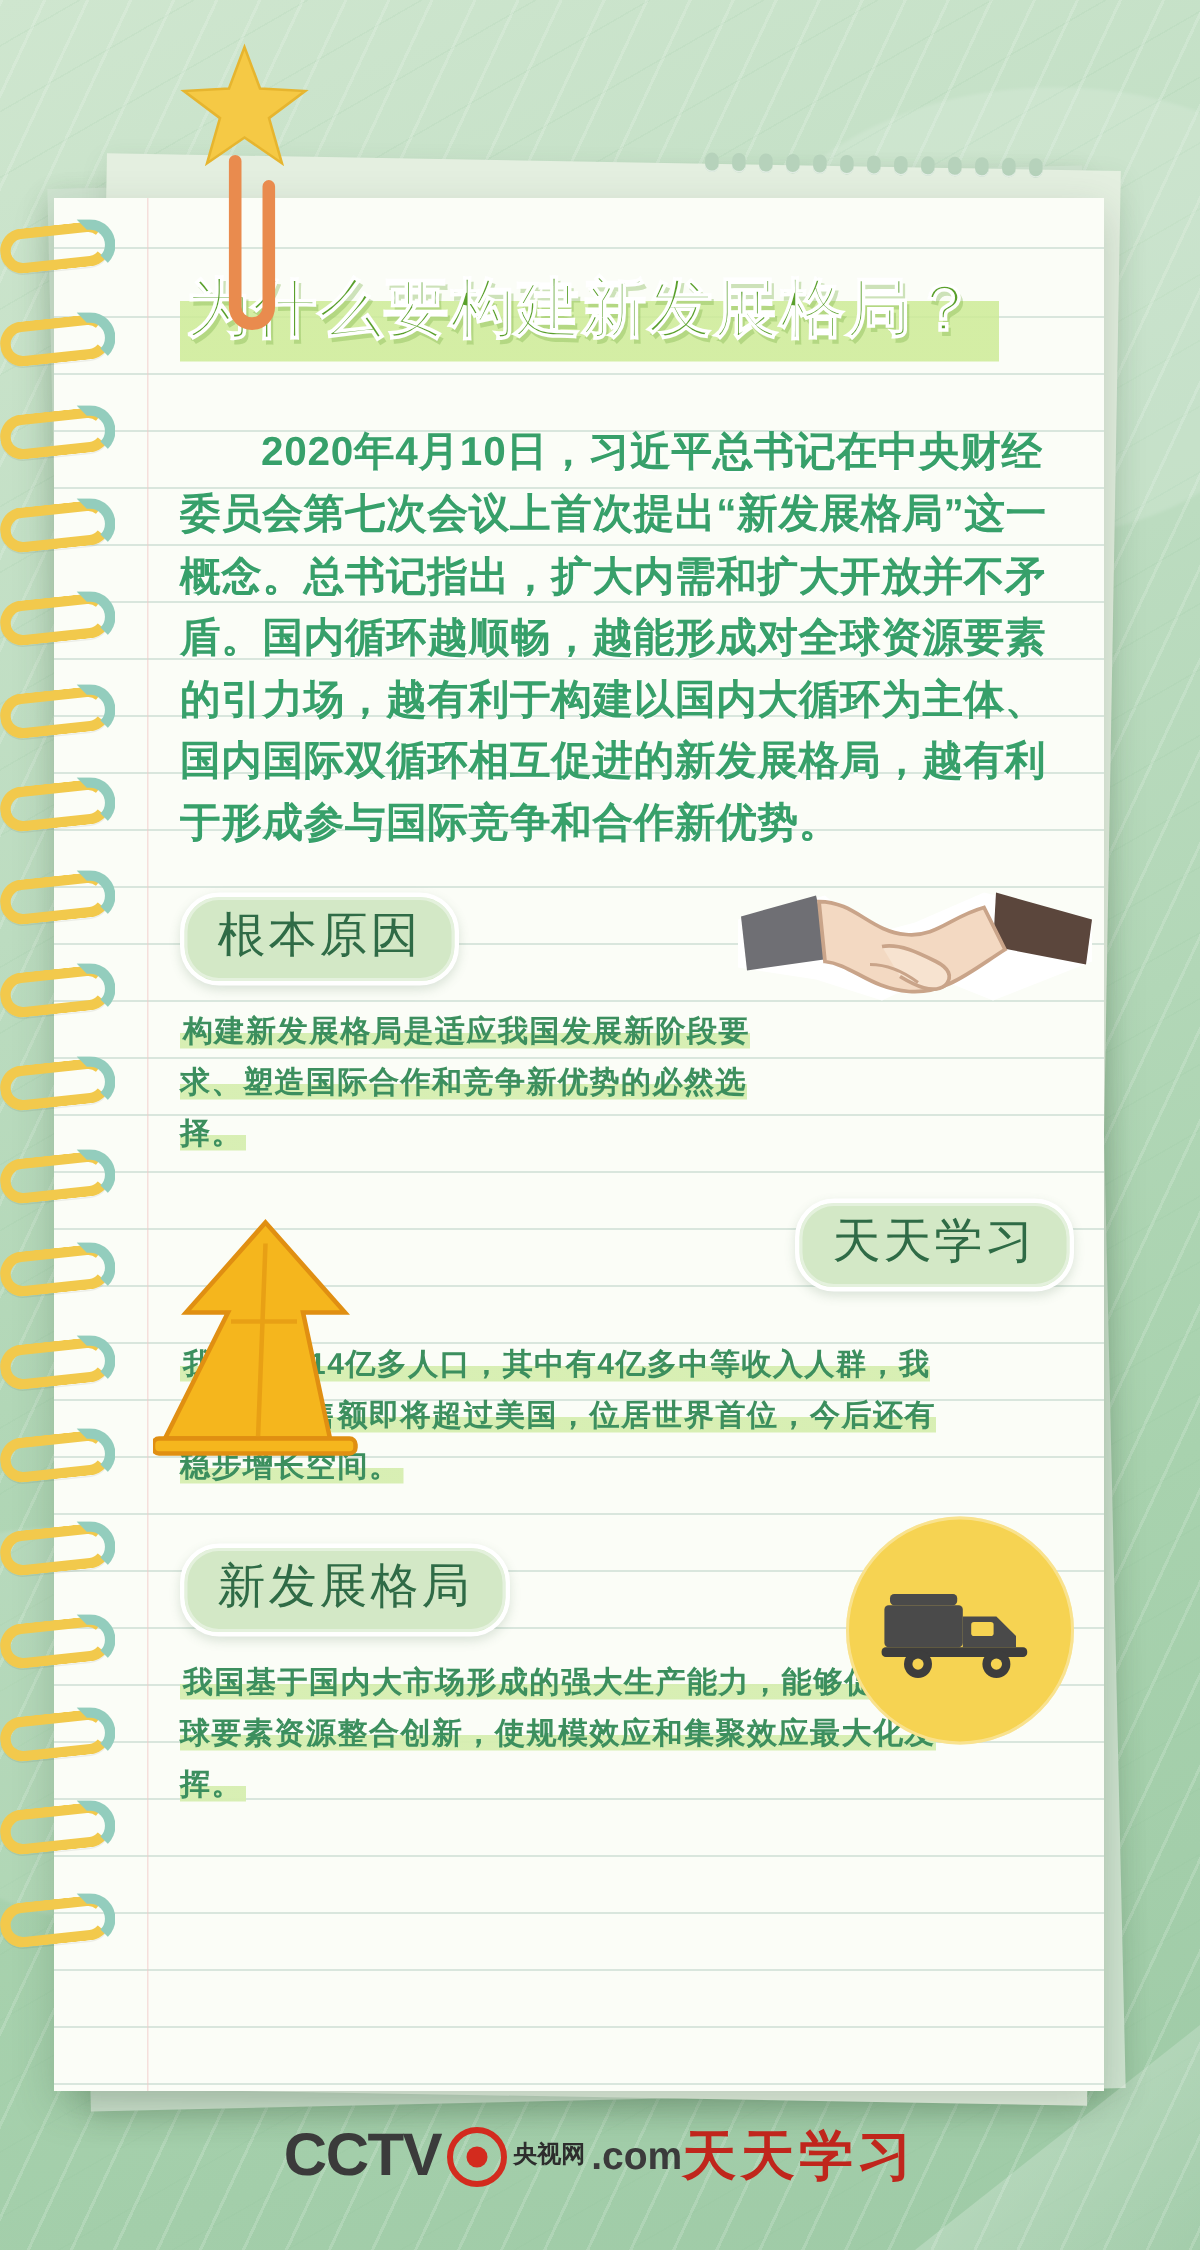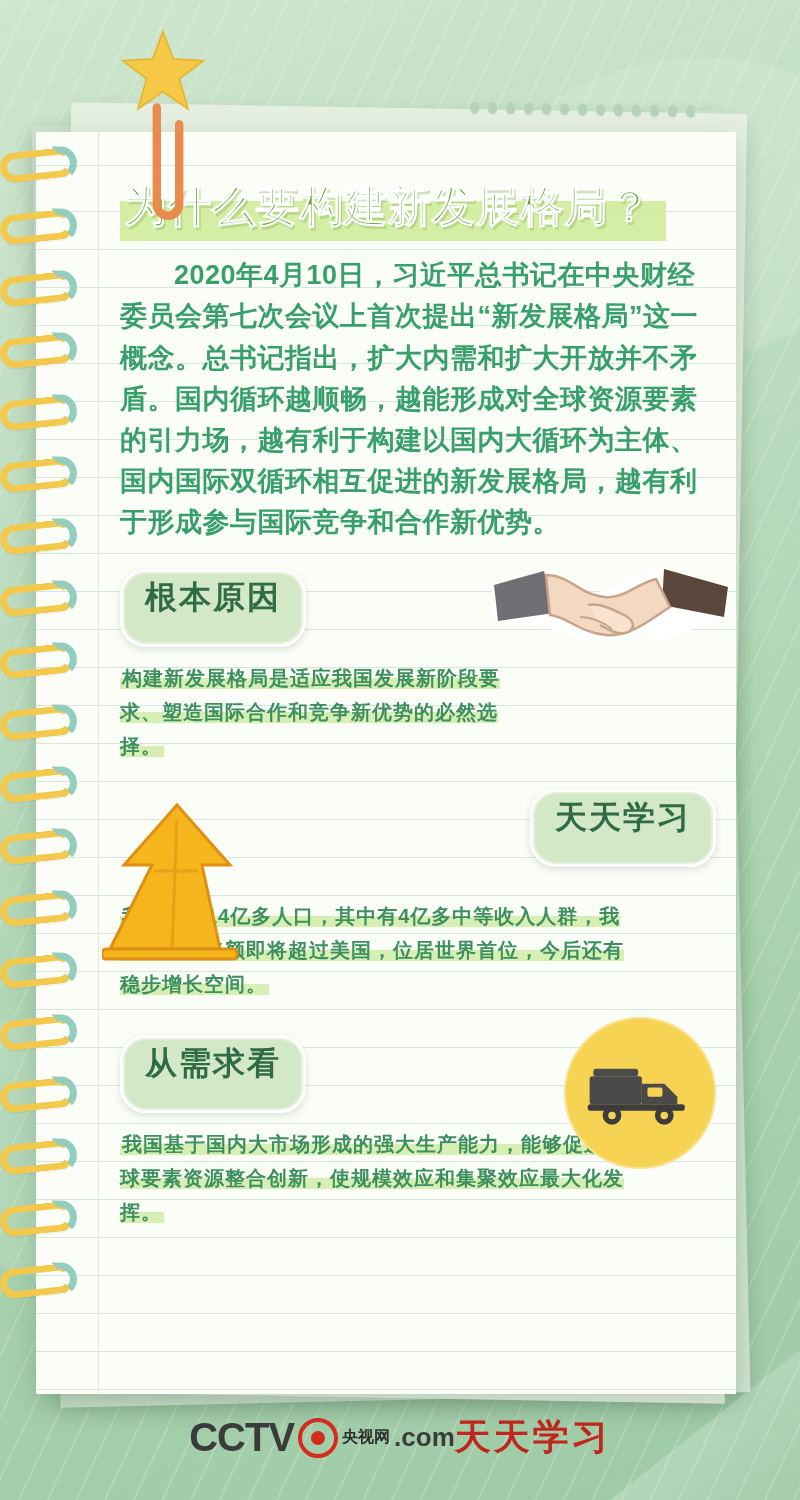--- a/index.html
+++ b/index.html
@@ -136,42 +136,42 @@
     font-size: 43px;
     font-weight: bold;
     letter-spacing: 1px;
     color: #5aa02c;
     -webkit-text-stroke: 1px #ffffff;
     text-shadow: 2px 3px 0 rgba(120,175,70,0.35);
     display: inline-block;
     padding: 6px 14px 10px 4px;
     background: linear-gradient(to bottom, rgba(215,238,168,0) 38%, rgba(205,235,150,0.85) 38%, rgba(205,235,150,0.85) 100%);
     line-height: 1.15;
-    margin-bottom: 0;
+    margin-bottom: 12px;
   }
   .lead {
     font-size: 27px;
     line-height: 1.52;
     color: #37a06a;
     font-weight: bold;
     text-indent: 54px;
     letter-spacing: .5px;
-    margin: 14px 0 26px 0;
+    margin: 28px 0 26px 0;
     text-shadow: 0 1px 0 rgba(255,255,255,.8);
   }
   .section { position: relative; margin-bottom: 12px; }
   .tag {
     display: inline-block;
     font-size: 32px;
-    font-weight: bold;
+    font-weight: normal;
     color: #2f6b46;
     background: #d3e8c6;
     border: 3px solid #ffffff;
     border-radius: 26px;
-    padding: 4px 22px 24px;
+    padding: 4px 22px 8px;
     box-shadow: 0 3px 7px rgba(70,110,80,0.18), inset 0 0 0 2px rgba(255,255,255,.4);
     letter-spacing: 2px;
   }
   .tag.right { float: right; margin-right: 4px; }
   .body-text {
     font-size: 20px;
     line-height: 1.7;
     color: #3c8f5e;
     font-weight: bold;
     letter-spacing: 1px;
@@ -378,21 +378,21 @@
           <path d="M62 30 L86 30 L100 44 L100 52 L62 52 Z" fill="#4a4a4a"></path>
           <rect x="68" y="34" width="16" height="10" rx="2" fill="#f6d352"></rect>
           <rect x="4" y="52" width="104" height="7" rx="3" fill="#3d3d3d"></rect>
           <circle cx="30" cy="64" r="10" fill="#3d3d3d"></circle>
           <circle cx="30" cy="64" r="4" fill="#f6d352"></circle>
           <circle cx="86" cy="64" r="10" fill="#3d3d3d"></circle>
           <circle cx="86" cy="64" r="4" fill="#f6d352"></circle>
           <rect x="10" y="14" width="48" height="8" rx="3" fill="#4a4a4a"></rect>
         </svg>
       </div>
-      <div class="tag">从需求看</div>
+      <div class="tag">新发展格局</div>
       <div class="body-text blk-3">
         <span class="hl">我国基于国内大市场形成的强大生产能力，能够促进全球要素资源整合创新，使规模效应和集聚效应最大化发挥。</span>
       </div>
     </div>
 
   </div>
 
   <div class="bottom-tri"></div>
 
   <div class="footer">

